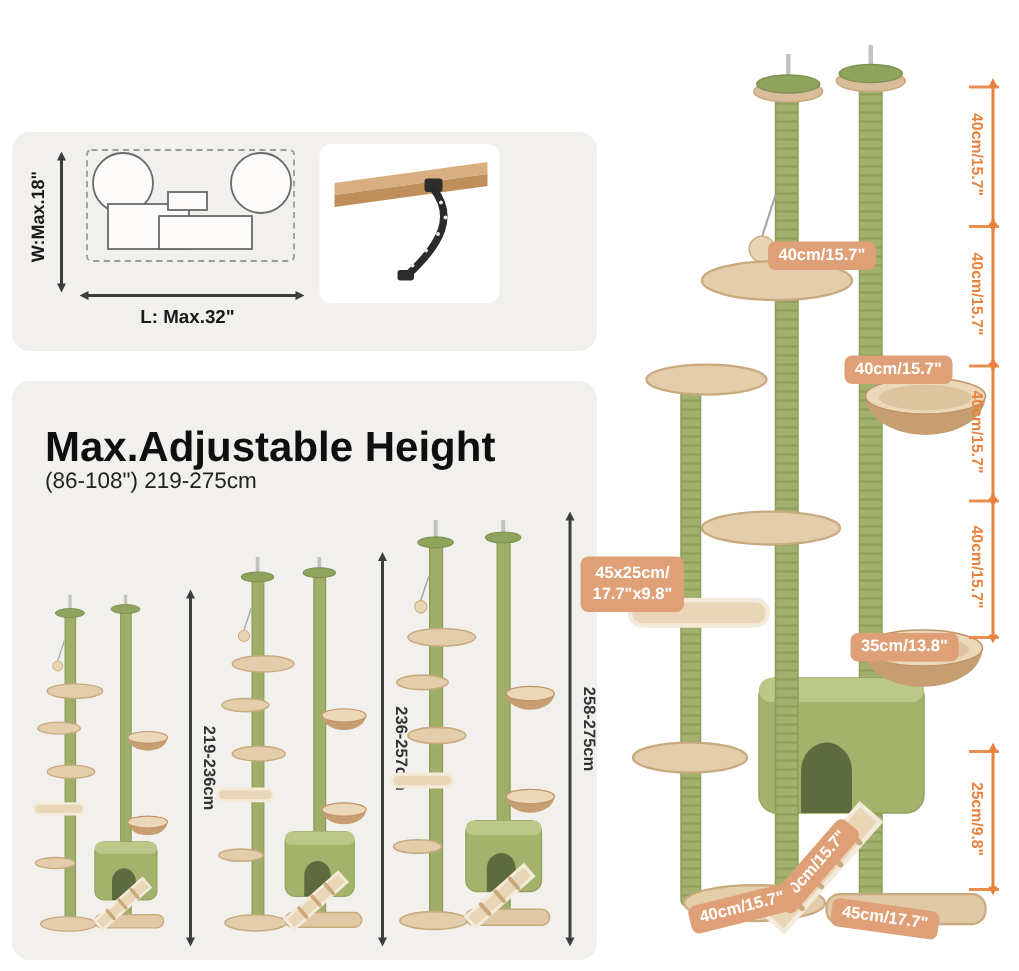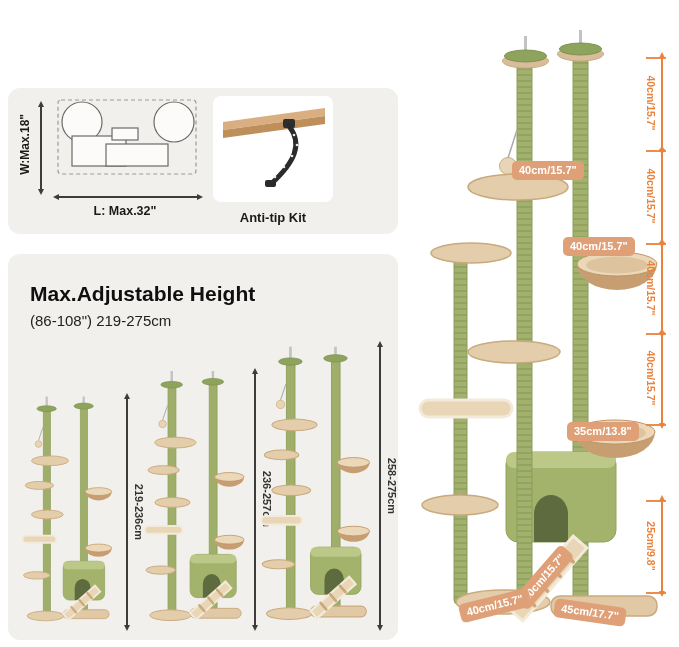--- a/index.html
+++ b/index.html
@@ -23,21 +23,21 @@
   .harrow::after{content:"";position:absolute;right:-5px;top:50%;transform:translateY(-50%);
     border-top:3.5px solid transparent;border-bottom:3.5px solid transparent;border-left:6px solid currentColor}
   .orange{color:#E8823C}
   
   .wlabel{position:absolute;left:10px;top:26px;font-size:12px;font-weight:700;color:#1a1a1a}
   .llabel{position:absolute;left:46px;top:116px;width:142px;text-align:center;font-size:12.5px;font-weight:700;color:#1a1a1a}
   .footprint{position:absolute;left:44px;top:8px;width:152px;height:94px}
   .antitip-card{position:absolute;left:205px;top:8px;width:120px;height:106px;background:#fff;border-radius:8px;overflow:hidden}
   .antitip-label{position:absolute;left:205px;top:122px;width:120px;text-align:center;font-size:13px;font-weight:700;color:#1a1a1a}
   
-  .hp-heading{position:absolute;left:22px;top:28px;font-size:21px;font-weight:800;color:#0f0f0f}
+  .hp-heading{position:absolute;left:22px;top:28px;font-size:28px;font-weight:800;color:#0f0f0f}
   .hp-sub{position:absolute;left:22px;top:58px;font-size:15px;color:#222}
   .stree{position:absolute}
   .tree-label{position:absolute;writing-mode:vertical-rl;font-size:11px;font-weight:600;color:#333;transform:translateY(-50%);white-space:nowrap}
   
   .maintree{position:absolute;left:398px;top:30px;width:281px;height:617px}
   .maintree svg{display:block;width:281px;height:617px}
   .badge{position:absolute;background:#DFA077;color:#fff;font-size:11px;font-weight:700;line-height:1;
     padding:4px 7px;border-radius:5px;white-space:nowrap;z-index:5}
   .badge-2line{text-align:center;line-height:1.3;padding:4px 8px}
   .badge-2line span{display:block}
@@ -104,21 +104,20 @@
         <rect x="70" y="23" width="12" height="9" rx="2" fill="#2e2e2e"></rect>
         <path d="M 76 30 C 90 48 82 66 58 88" fill="none" stroke="#2b2b2b" stroke-width="5" stroke-linecap="round"></path>
         <circle cx="81" cy="39" r="1.3" fill="#e8e8e8"></circle>
         <circle cx="84" cy="49" r="1.3" fill="#e8e8e8"></circle>
         <circle cx="79" cy="60" r="1.3" fill="#e8e8e8"></circle>
         <circle cx="71" cy="71" r="1.3" fill="#e8e8e8"></circle>
         <circle cx="62" cy="81" r="1.3" fill="#e8e8e8"></circle>
         <rect x="52" y="84" width="11" height="7" rx="2" fill="#2b2b2b"></rect>
       </svg>
     </div>
-    <div class="antitip-label">Anti-tip Kit</div>
   </section>
 
   <section class="panel" id="panel-height">
     <div class="hp-heading">Max.Adjustable Height</div>
     <div class="hp-sub">(86-108") 219-275cm</div>
 
     <svg class="stree" style="left:12px;top:142px;width:97px;height:230px" viewBox="0 0 110 260">
         <use href="#smalltree"></use>
       </svg>
     <div class="varrow" style="left:118px;top:144px;height:228px"></div>
@@ -191,20 +190,24 @@
       <polygon points="124.8,590.9 188.8,517.9 175.2,506.1 111.2,579.1" fill="#E8D6B6" stroke="#F3EAD9" stroke-width="3"></polygon>
       <line x1="136.8" y1="575.7" x2="124.8" y2="565.1" stroke="#C9A87C" stroke-width="3.5" stroke-linecap="round"></line>
       <line x1="149.6" y1="561.1" x2="137.6" y2="550.5" stroke="#C9A87C" stroke-width="3.5" stroke-linecap="round"></line>
       <line x1="162.4" y1="546.5" x2="150.4" y2="535.9" stroke="#C9A87C" stroke-width="3.5" stroke-linecap="round"></line>
       <line x1="175.2" y1="531.9" x2="163.2" y2="521.3" stroke="#C9A87C" stroke-width="3.5" stroke-linecap="round"></line>
     </svg>
   </div>
 
   <div class="badge" style="left:512px;top:161px">40cm/15.7"</div>
   <div class="badge" style="left:563px;top:237px">40cm/15.7"</div>
+  <div class="badge badge-2line" style="left:387px;top:371px">
+    <span>45x25cm/</span>
+    <span>17.7"x9.8"</span>
+  </div>
   <div class="badge" style="left:567px;top:422px">35cm/13.8"</div>
   <div class="badge" style="left:508px;top:568px;transform:rotate(-49deg)">40cm/15.7"</div>
   <div class="badge" style="left:459px;top:596px;transform:rotate(-14deg)">40cm/15.7"</div>
   <div class="badge" style="left:554px;top:603px;transform:rotate(8deg)">45cm/17.7"</div>
 
   <div class="varrow orange mseg" style="left:661px;top:57px;height:93px"></div>
   <div class="varrow orange mseg" style="left:661px;top:150px;height:93px"></div>
   <div class="varrow orange mseg" style="left:661px;top:243px;height:90px"></div>
   <div class="varrow orange mseg" style="left:661px;top:333px;height:91px"></div>
   <div class="varrow orange mseg" style="left:661px;top:500px;height:92px"></div>

